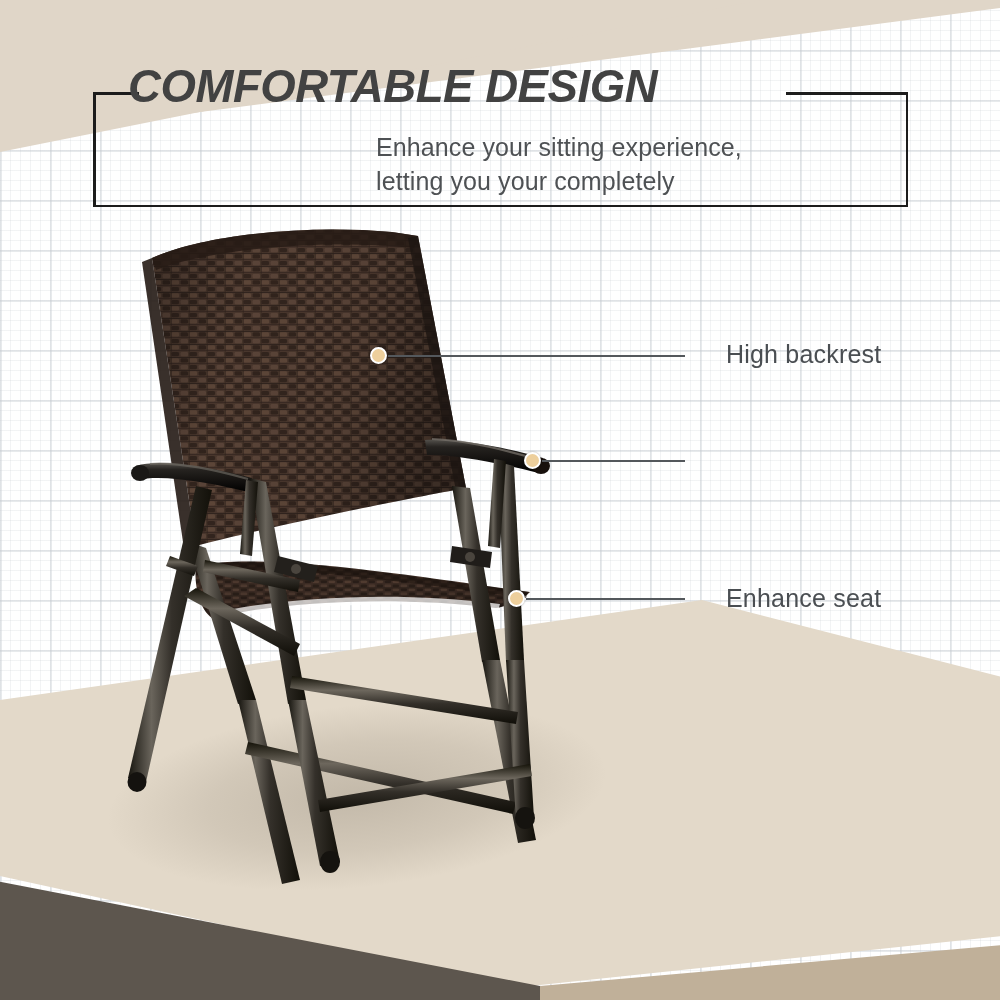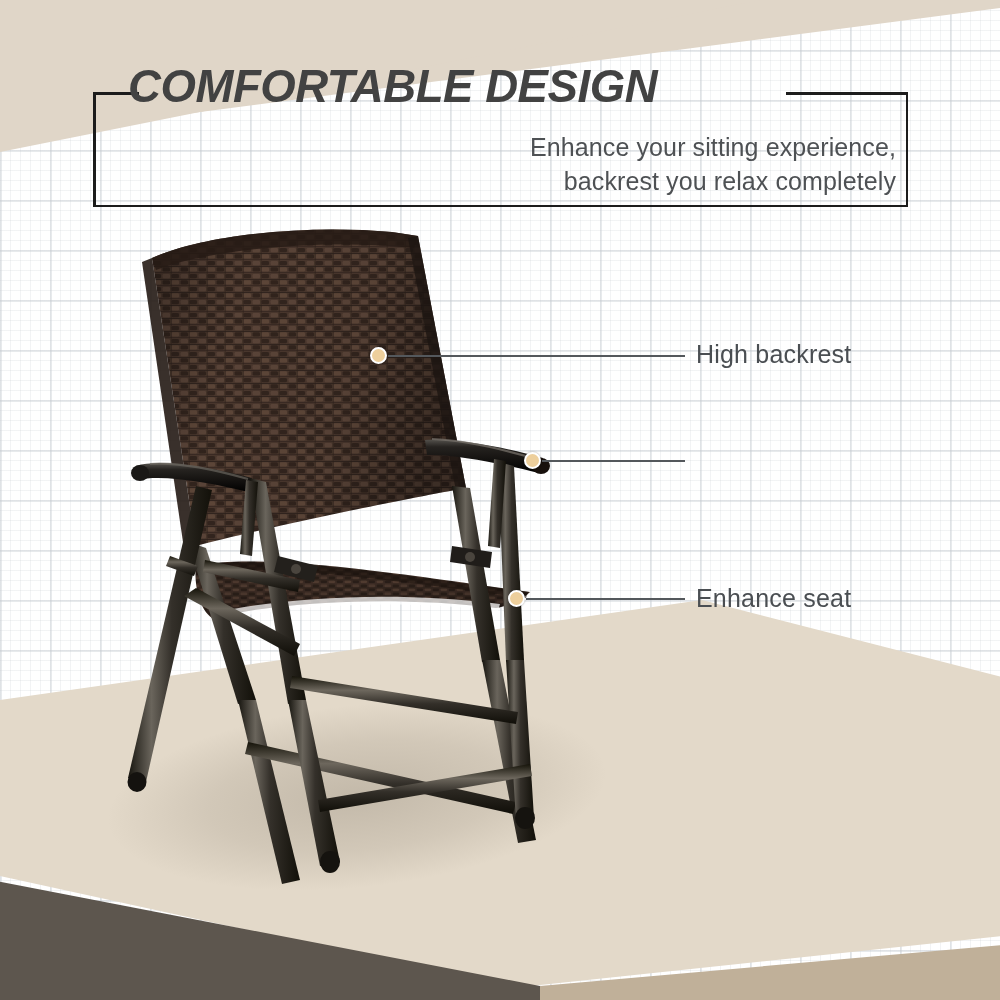--- a/index.html
+++ b/index.html
@@ -102,21 +102,21 @@
     white-space: nowrap;
     transform: scaleX(0.97);
     transform-origin: left top;
   }
 
   
   .subtitle {
     position: absolute;
     right: 104px; top: 130px;
     width: 520px;
-    text-align: right;
+    text-align: left;
     font-family: "Liberation Sans", sans-serif;
     font-size: 25px;
     line-height: 34px;
     color: #4e5154;
     letter-spacing: 0.1px;
   }
   .subtitle div { white-space: nowrap; }
 
   
   #chair { position: absolute; left: 0; top: 0; width: 1000px; height: 1000px; }
@@ -136,20 +136,21 @@
     box-sizing: border-box;
     box-shadow: 0 0 2px rgba(0,0,0,0.35);
   }
   .callout-label {
     position: absolute;
     font-family: "Liberation Sans", sans-serif;
     font-size: 25px;
     color: #4a4e52;
     white-space: nowrap;
     letter-spacing: 0.2px;
+    margin-left: 30px;
   }
 </style>
 </head>
 <body>
 
 <div id="canvas">
 
   <div class="grid-bg"></div>
   <div class="beige-wedge"></div>
   <div class="beige-wedge2"></div>
@@ -317,21 +318,21 @@
     <div class="hb-right"></div>
     <div class="hb-bottom"></div>
     <div class="hb-top-l"></div>
     <div class="hb-top-r"></div>
   </div>
 
   <div class="title">COMFORTABLE DESIGN</div>
 
   <div class="subtitle">
     <div>Enhance your sitting experience,</div>
-    <div>backrest you relax completely</div>
+    <div>letting you your completely</div>
   </div>
 
   <div class="callout-dot" style="left:370px; top:347px;"></div>
   <div class="callout-line" style="left:388px; top:355px; width:297px;"></div>
   <div class="callout-label" style="left:696px; top:340px;">High backrest</div>
 
   <div class="callout-dot" style="left:524px; top:452px;"></div>
   <div class="callout-line" style="left:542px; top:460px; width:143px;"></div>
 
   <div class="callout-dot" style="left:508px; top:590px;"></div>

